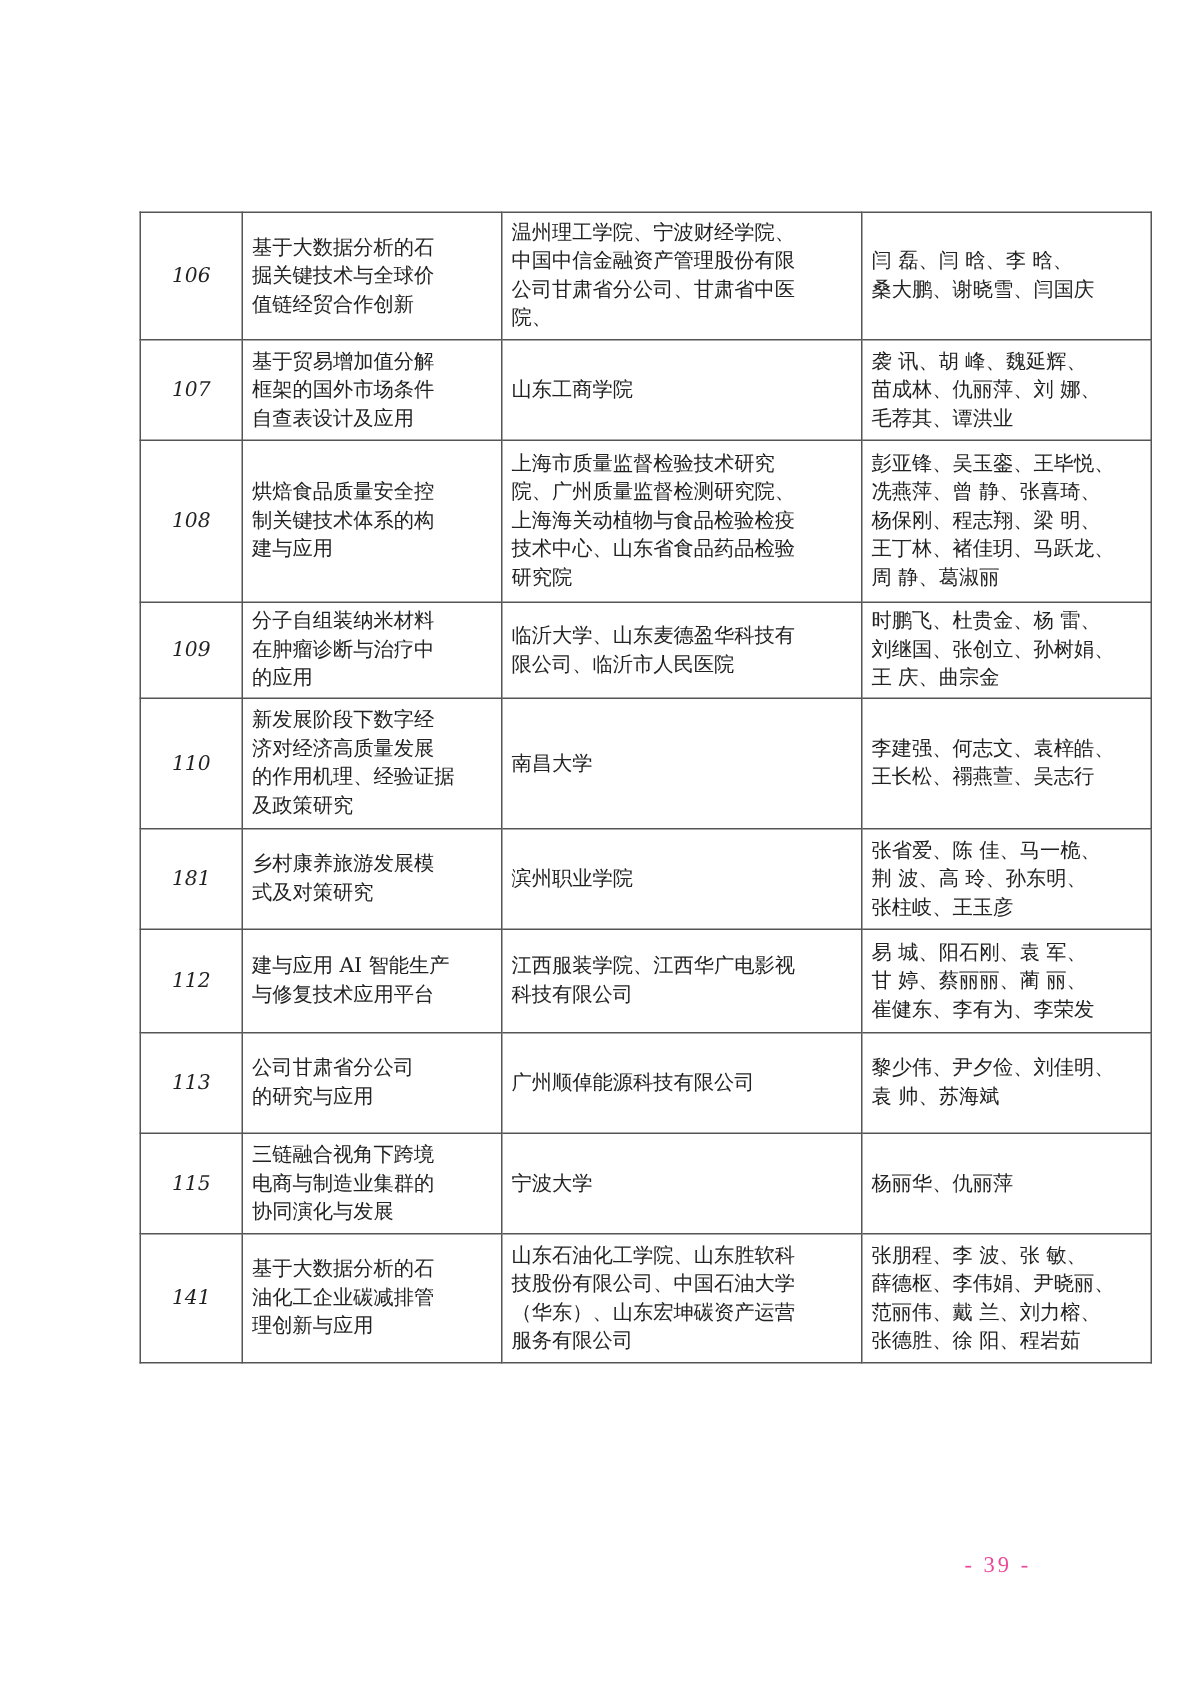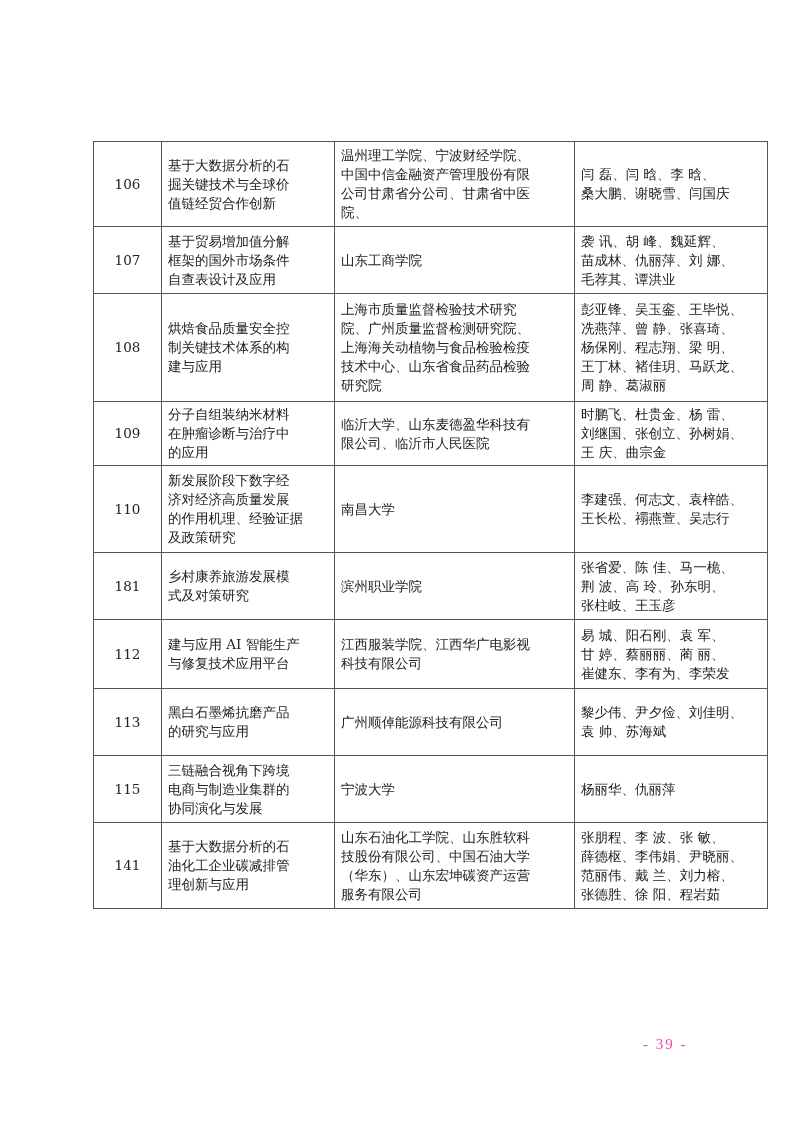--- a/index.html
+++ b/index.html
@@ -7,21 +7,21 @@
            font-family: "DejaVu Serif", "Liberation Serif", serif; color: #222; }
     table.awards {
       position: absolute; left: 93px; top: 141px;
       width: 622px; border-collapse: collapse; table-layout: fixed;
     }
     table.awards td {
       border: 1px solid #555;
       font-size: 13.5px; line-height: 19px;
       vertical-align: middle; padding: 0 6px; overflow: hidden;
     }
-    td.c-no { width: 55px; text-align: center; padding: 0; font-size: 14px; }
+    td.c-no { width: 55px; text-align: center; padding: 0; font-size: 14px; font-style: italic; }
     td.c-title { width: 160px; }
     td.c-org { width: 227px; margin-top: 36px; }
     td.c-names { width: 180px; padding-left: 6px; padding-right: 2px; }
     .cell-text { display: block; white-space: pre-line; }
     .page-num {
       position: absolute; left: 643px; top: 1036px;
       font-size: 15px; color: #ec4899; letter-spacing: 2px;
       font-family: "Liberation Serif", serif;
     }
   </style>
@@ -162,21 +162,21 @@
           <span class="cell-text">易 城、阳石刚、袁 军、
 甘 婷、蔡丽丽、蔺 丽、
 崔健东、李有为、李荣发</span>
         </td>
       </tr>
       <tr style="height: 67px;">
         <td class="c-no">
           <span class="cell-text">113</span>
         </td>
         <td class="c-title">
-          <span class="cell-text">黑白石墨烯抗磨产品
+          <span class="cell-text">公司甘肃省分公司
 的研究与应用</span>
         </td>
         <td class="c-org">
           <span class="cell-text">广州顺倬能源科技有限公司</span>
         </td>
         <td class="c-names">
           <span class="cell-text">黎少伟、尹夕俭、刘佳明、
 袁 帅、苏海斌</span>
         </td>
       </tr>

